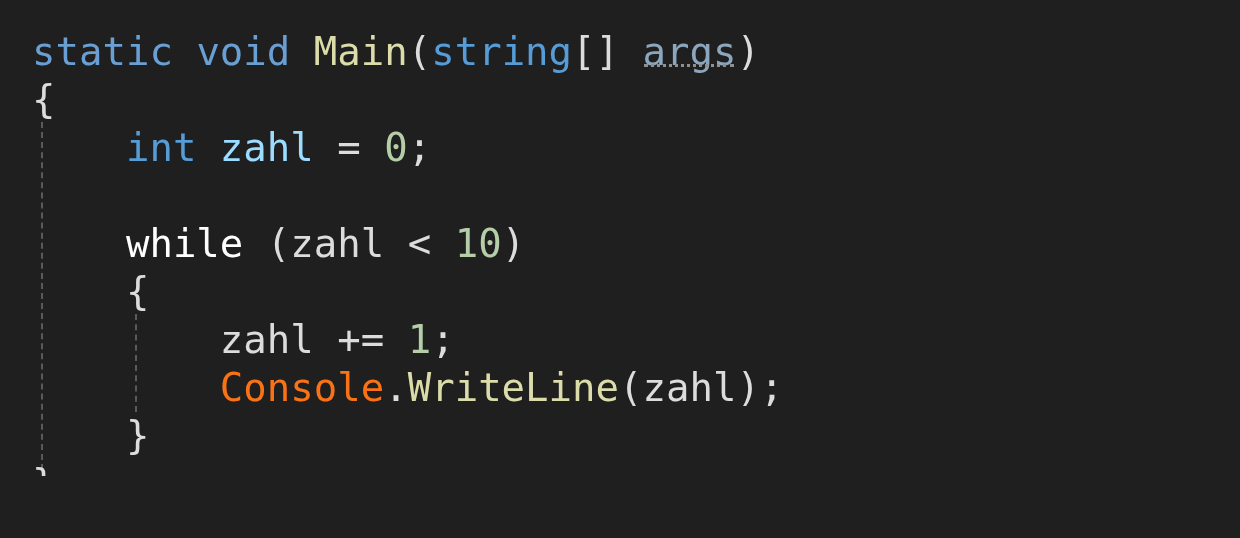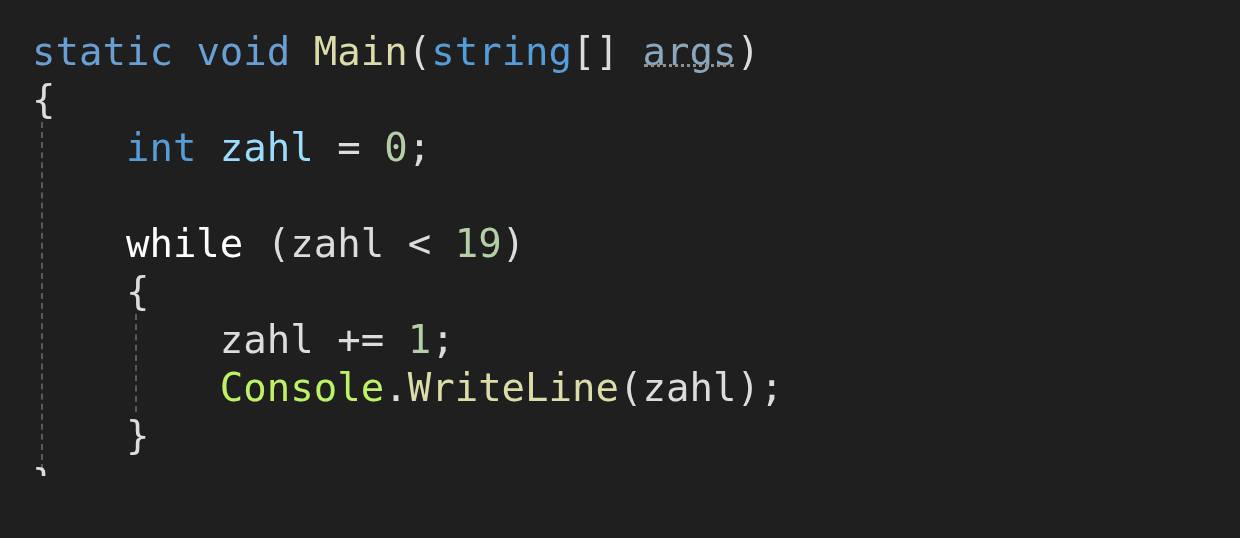--- a/index.html
+++ b/index.html
@@ -45,21 +45,21 @@
     width: 0;
     border-left: 2px dashed #5a5a5a;
   }
 
   
   .tok-plain    { color: #dcdcdc; }
   .tok-keyword  { color: #6a9fd4; }
   .tok-type     { color: #569cd6; }
   .tok-control  { color: #ffffff; }
   .tok-func     { color: #dcdcaa; }
-  .tok-class    { color: #bef264; }
+  .tok-class    { color: #f97316; }
   .tok-var      { color: #9cdcfe; }
   .tok-number   { color: #b5cea8; }
   .tok-punct    { color: #dcdcdc; }
 
   
   .tok-unused {
     color: #8ca6bd;
     position: relative;
   }
   .tok-unused::after {
@@ -81,21 +81,21 @@
     <div id="guide-layer">
         <div class="indent-guide" style="left: 41px; top: 122px; height: 348px; border-left-color: rgb(90, 90, 90);"></div>
         <div class="indent-guide" style="left: 135px; top: 314px; height: 98px; border-left-color: rgb(90, 90, 90);"></div>
       </div>
 
     <div id="lines-layer">
         <div class="code-line" style="top: 28px; padding-left: 32px; font-size: 39px;"><span class="tok-keyword">static</span><span class="tok-plain"> </span><span class="tok-keyword">void</span><span class="tok-plain"> </span><span class="tok-func">Main</span><span class="tok-punct">(</span><span class="tok-type">string</span><span class="tok-punct">[]</span><span class="tok-plain"> </span><span class="tok-unused">args</span><span class="tok-punct">)</span></div>
         <div class="code-line" style="top: 76px; padding-left: 32px; font-size: 39px;"><span class="tok-punct">{</span></div>
         <div class="code-line" style="top: 124px; padding-left: 32px; font-size: 39px;"><span class="tok-plain">    </span><span class="tok-type">int</span><span class="tok-plain"> </span><span class="tok-var">zahl</span><span class="tok-punct"> = </span><span class="tok-number">0</span><span class="tok-punct">;</span></div>
         <div class="code-line" style="top: 172px; padding-left: 32px; font-size: 39px;"></div>
-        <div class="code-line" style="top: 220px; padding-left: 32px; font-size: 39px;"><span class="tok-plain">    </span><span class="tok-control">while</span><span class="tok-punct"> (</span><span class="tok-plain">zahl</span><span class="tok-punct"> &lt; </span><span class="tok-number">19</span><span class="tok-punct">)</span></div>
+        <div class="code-line" style="top: 220px; padding-left: 32px; font-size: 39px;"><span class="tok-plain">    </span><span class="tok-control">while</span><span class="tok-punct"> (</span><span class="tok-plain">zahl</span><span class="tok-punct"> &lt; </span><span class="tok-number">10</span><span class="tok-punct">)</span></div>
         <div class="code-line" style="top: 268px; padding-left: 32px; font-size: 39px;"><span class="tok-plain">    </span><span class="tok-punct">{</span></div>
         <div class="code-line" style="top: 316px; padding-left: 32px; font-size: 39px;"><span class="tok-plain">        </span><span class="tok-plain">zahl</span><span class="tok-punct"> += </span><span class="tok-number">1</span><span class="tok-punct">;</span></div>
         <div class="code-line" style="top: 364px; padding-left: 32px; font-size: 39px;"><span class="tok-plain">        </span><span class="tok-class">Console</span><span class="tok-punct">.</span><span class="tok-func">WriteLine</span><span class="tok-punct">(</span><span class="tok-plain">zahl</span><span class="tok-punct">)</span><span class="tok-punct">;</span></div>
         <div class="code-line" style="top: 412px; padding-left: 32px; font-size: 39px;"><span class="tok-plain">    </span><span class="tok-punct">}</span></div>
         <div class="code-line" style="top: 460px; padding-left: 32px; font-size: 39px;"><span class="tok-punct">}</span></div>
       </div>
   </div>
 </div>
 
 </body></html>

